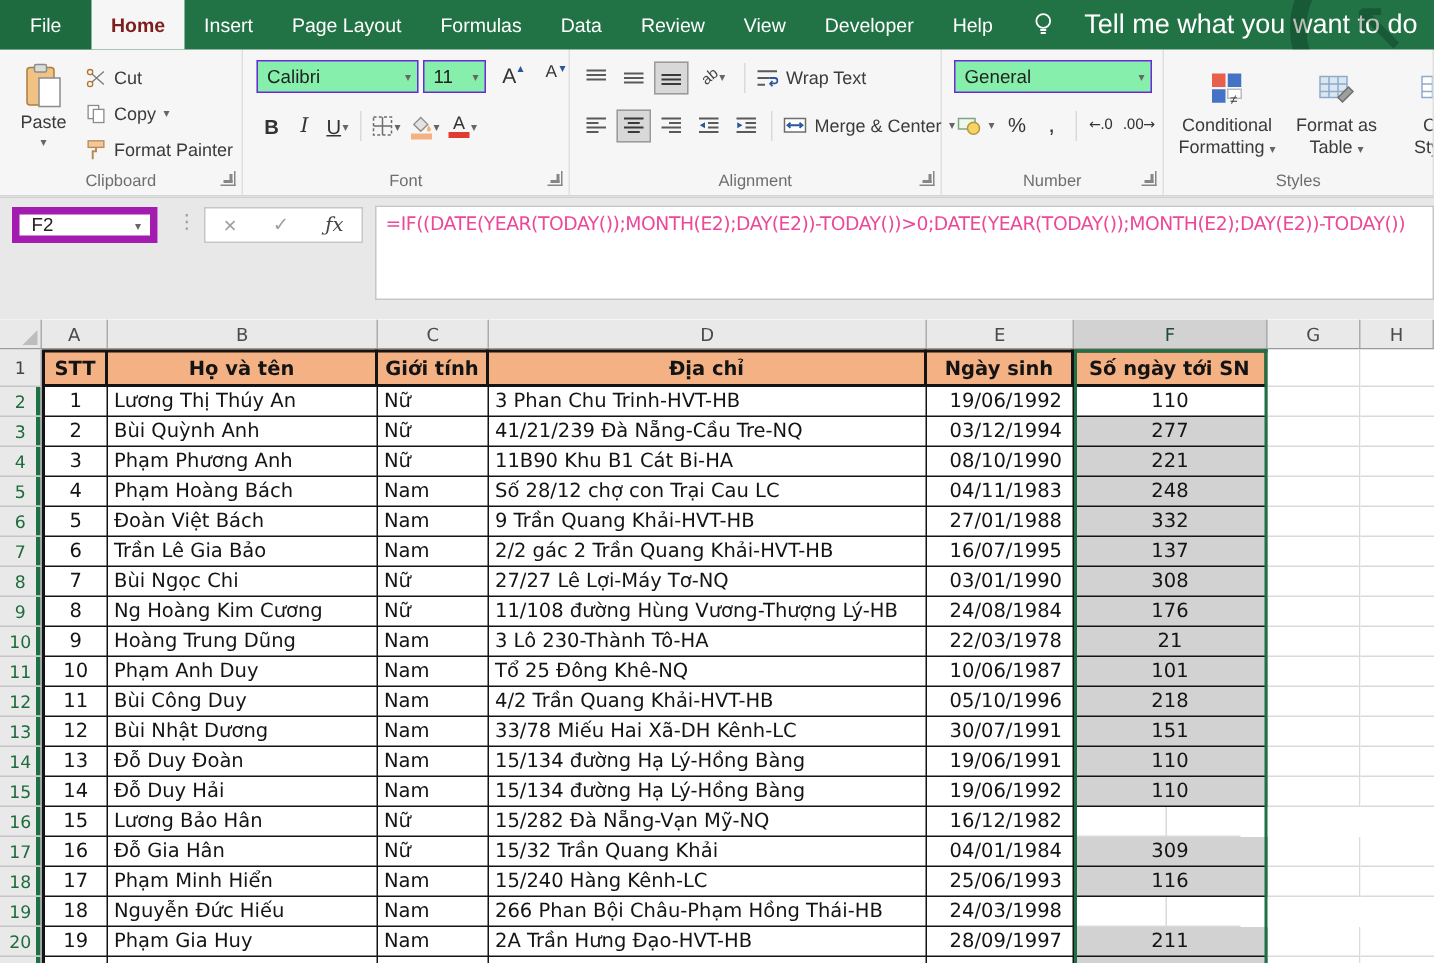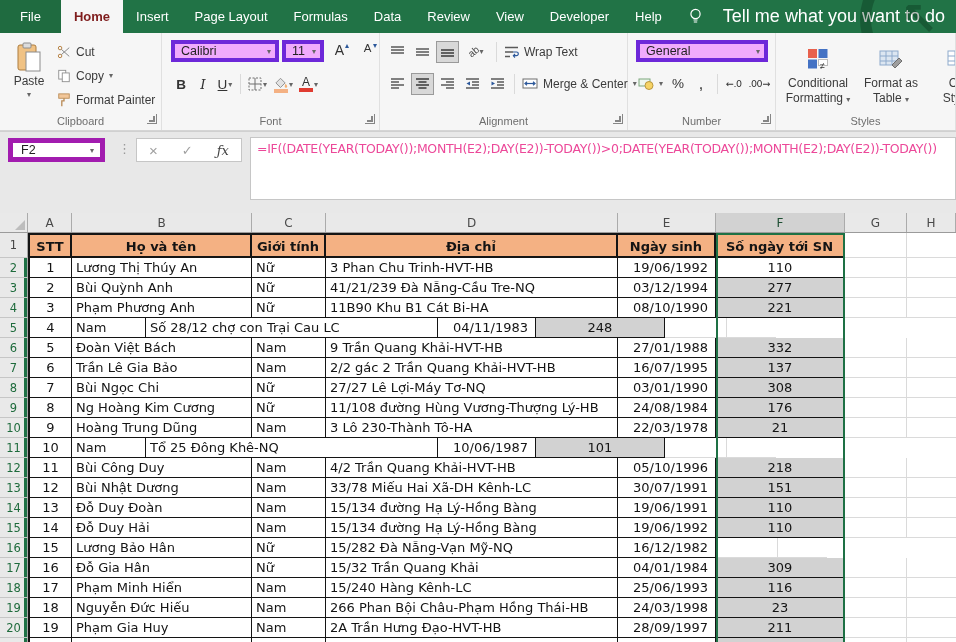--- a/index.html
+++ b/index.html
@@ -64,21 +64,21 @@
     padding-top:4px; cursor:pointer; font-size:12px; color:#3b3b3b;
   }
   .sbtn{
     position:absolute; left:57px; height:23px; display:flex; align-items:center;
     gap:5px; font-size:12px; color:#3b3b3b; cursor:pointer; white-space:nowrap;
   }
   .s1{ top:7px; } .s2{ top:31px; } .s3{ top:55px; }
   
   .frow1{ position:absolute; left:9px; top:7px; display:flex; align-items:center; gap:3px; }
   .combo{
-    background:#f0abfc; border:4px solid #6d28d9; height:22px;
+    background:#86efac; border:1px solid #6d28d9; height:22px;
     display:flex; align-items:center; justify-content:space-between;
     font-size:12.5px; color:#222; padding:0 4px 0 6px; cursor:pointer;
   }
   .combo-family{ width:108px; } .combo-size{ width:42px; }
   .abtn{
     width:25px; height:22px; display:flex; align-items:flex-start; justify-content:center;
     font-size:14px; color:#333; cursor:pointer; position:relative; padding-top:2px;
   }
   .abtn .car{ font-size:8px; position:absolute; top:1px; right:3px; color:#2b579a; font-family:"DejaVu Sans",sans-serif;}
   .frow2{ position:absolute; left:9px; top:39px; display:flex; align-items:center; gap:2px; height:24px; }
@@ -544,20 +544,21 @@
             <div class="cl cc">Nữ</div>
             <div class="cl cd">11B90 Khu B1 Cát Bi-HA</div>
             <div class="cl ce">08/10/1990</div>
             <div class="cl cf">221</div>
             <div class="cl cg"></div>
             <div class="cl chh"></div>
           </div>
           <div class="row">
             <div class="gut sel">5</div>
             <div class="cl ca">4</div>
+            <div class="cl cb">Phạm Hoàng Bách</div>
             <div class="cl cc">Nam</div>
             <div class="cl cd">Số 28/12 chợ con Trại Cau LC</div>
             <div class="cl ce">04/11/1983</div>
             <div class="cl cf">248</div>
             <div class="cl cg"></div>
             <div class="cl chh"></div>
           </div>
           <div class="row">
             <div class="gut sel">6</div>
             <div class="cl ca">5</div>
@@ -609,20 +610,21 @@
             <div class="cl cc">Nam</div>
             <div class="cl cd">3 Lô 230-Thành Tô-HA</div>
             <div class="cl ce">22/03/1978</div>
             <div class="cl cf">21</div>
             <div class="cl cg"></div>
             <div class="cl chh"></div>
           </div>
           <div class="row">
             <div class="gut sel">11</div>
             <div class="cl ca">10</div>
+            <div class="cl cb">Phạm Anh Duy</div>
             <div class="cl cc">Nam</div>
             <div class="cl cd">Tổ 25 Đông Khê-NQ</div>
             <div class="cl ce">10/06/1987</div>
             <div class="cl cf">101</div>
             <div class="cl cg"></div>
             <div class="cl chh"></div>
           </div>
           <div class="row">
             <div class="gut sel">12</div>
             <div class="cl ca">11</div>
@@ -699,21 +701,20 @@
             <div class="cl cg"></div>
             <div class="cl chh"></div>
           </div>
           <div class="row">
             <div class="gut sel">19</div>
             <div class="cl ca">18</div>
             <div class="cl cb">Nguyễn Đức Hiếu</div>
             <div class="cl cc">Nam</div>
             <div class="cl cd">266 Phan Bội Châu-Phạm Hồng Thái-HB</div>
             <div class="cl ce">24/03/1998</div>
-            <div class="cl cf">23</div>
             <div class="cl cg"></div>
             <div class="cl chh"></div>
           </div>
           <div class="row">
             <div class="gut sel">20</div>
             <div class="cl ca">19</div>
             <div class="cl cb">Phạm Gia Huy</div>
             <div class="cl cc">Nam</div>
             <div class="cl cd">2A Trần Hưng Đạo-HVT-HB</div>
             <div class="cl ce">28/09/1997</div>

